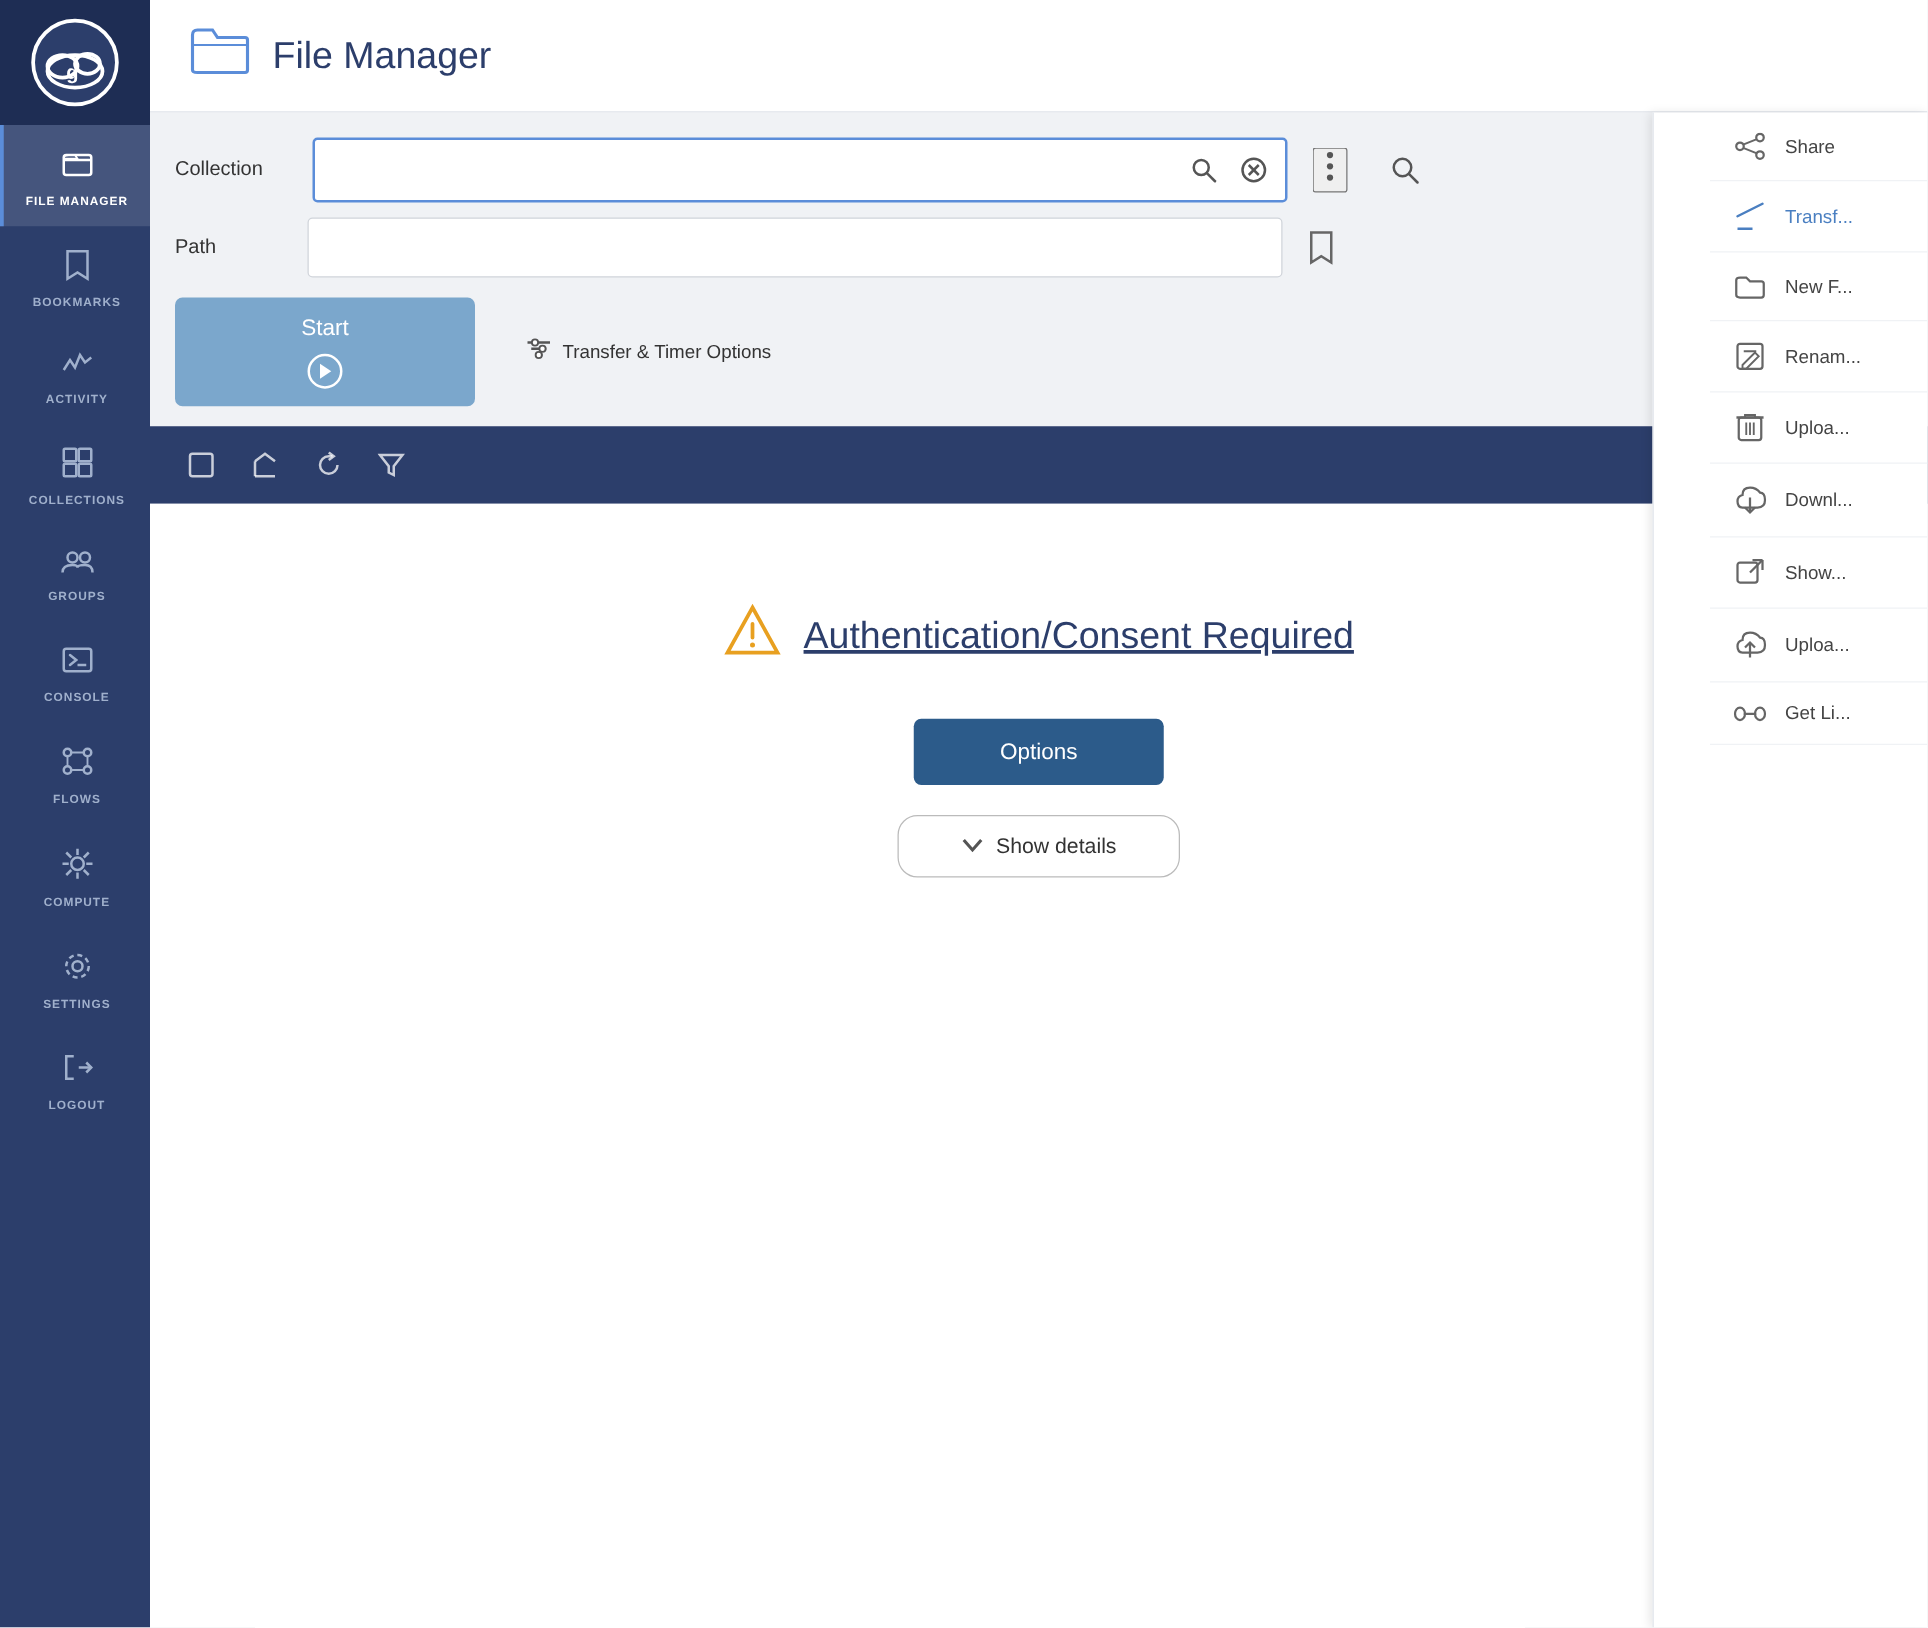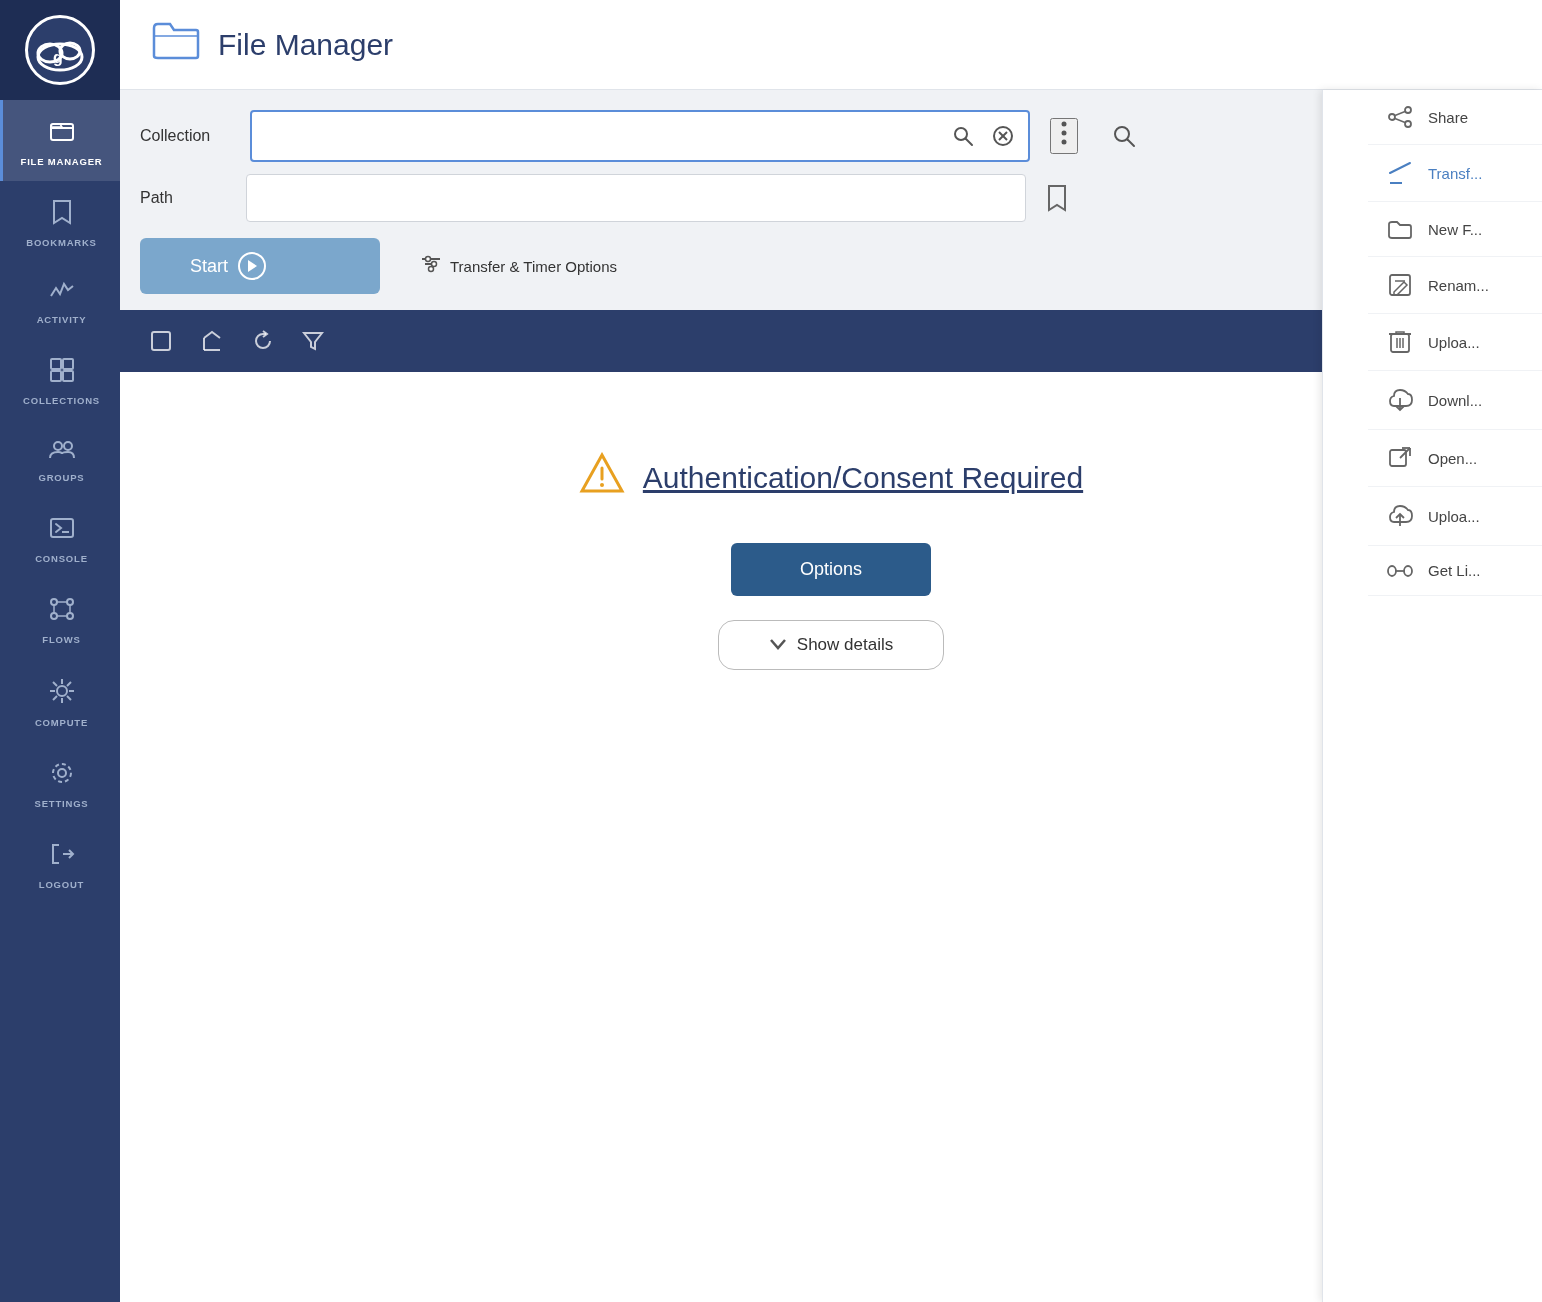--- a/index.html
+++ b/index.html
@@ -208,20 +208,21 @@
       border: none;
       border-radius: 6px;
       padding: 14px 50px;
       font-size: 18px;
       font-weight: 500;
       cursor: pointer;
       display: flex;
       align-items: center;
       gap: 10px;
       min-width: 240px;
+      flex-direction: column;
     }
     .play-circle {
       width: 28px;
       height: 28px;
       border-radius: 50%;
       border: 2px solid white;
       display: flex;
       align-items: center;
       justify-content: center;
       font-size: 12px;
@@ -722,21 +723,21 @@
 
     <div class="right-panel-item">
       <span class="right-panel-icon">
         <svg width="24" height="24" viewBox="0 0 24 24" fill="none">
           <rect x="2" y="4" width="16" height="16" rx="2" stroke="#666" stroke-width="1.8" fill="none"></rect>
           <line x1="14" y1="2" x2="22" y2="2" stroke="#666" stroke-width="1.8"></line>
           <line x1="22" y1="2" x2="22" y2="10" stroke="#666" stroke-width="1.8"></line>
           <line x1="12" y1="12" x2="22" y2="2" stroke="#666" stroke-width="1.8"></line>
         </svg>
       </span>
-      <span>Open...</span>
+      <span>Show...</span>
     </div>
 
     <div class="right-panel-item">
       <span class="right-panel-icon">
         <svg width="26" height="26" viewBox="0 0 26 26" fill="none">
           <path d="M13 3 Q18 3 21 7 Q25 7 25 13 Q25 19 19 19 L7 19 Q3 19 3 14 Q3 10 7 9 Q7 3 13 3 Z" stroke="#666" stroke-width="1.8" fill="none"></path>
           <line x1="13" y1="23" x2="13" y2="12" stroke="#666" stroke-width="1.8"></line>
           <polyline points="9,15 13,11 17,15" stroke="#666" stroke-width="1.8" fill="none"></polyline>
         </svg>
       </span>

